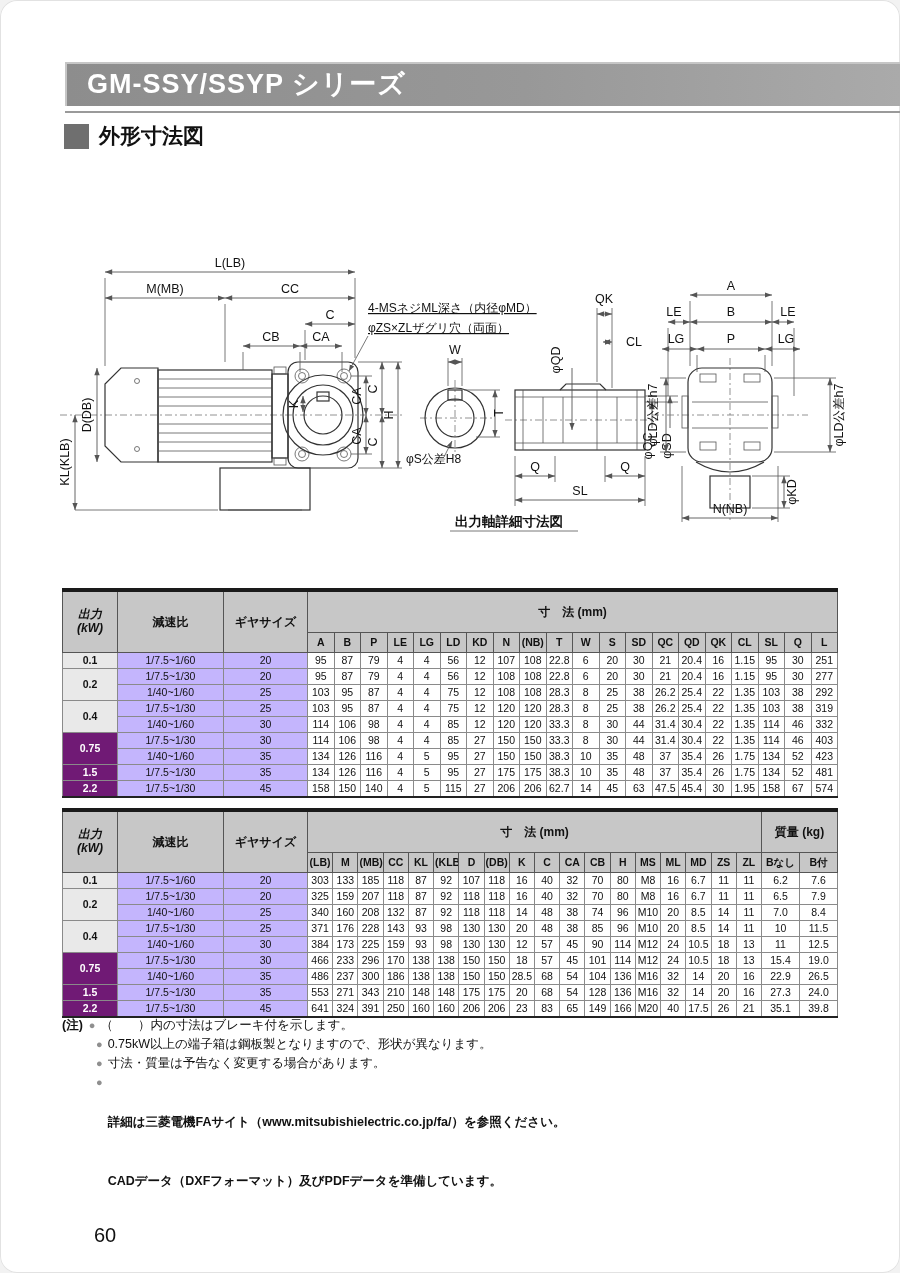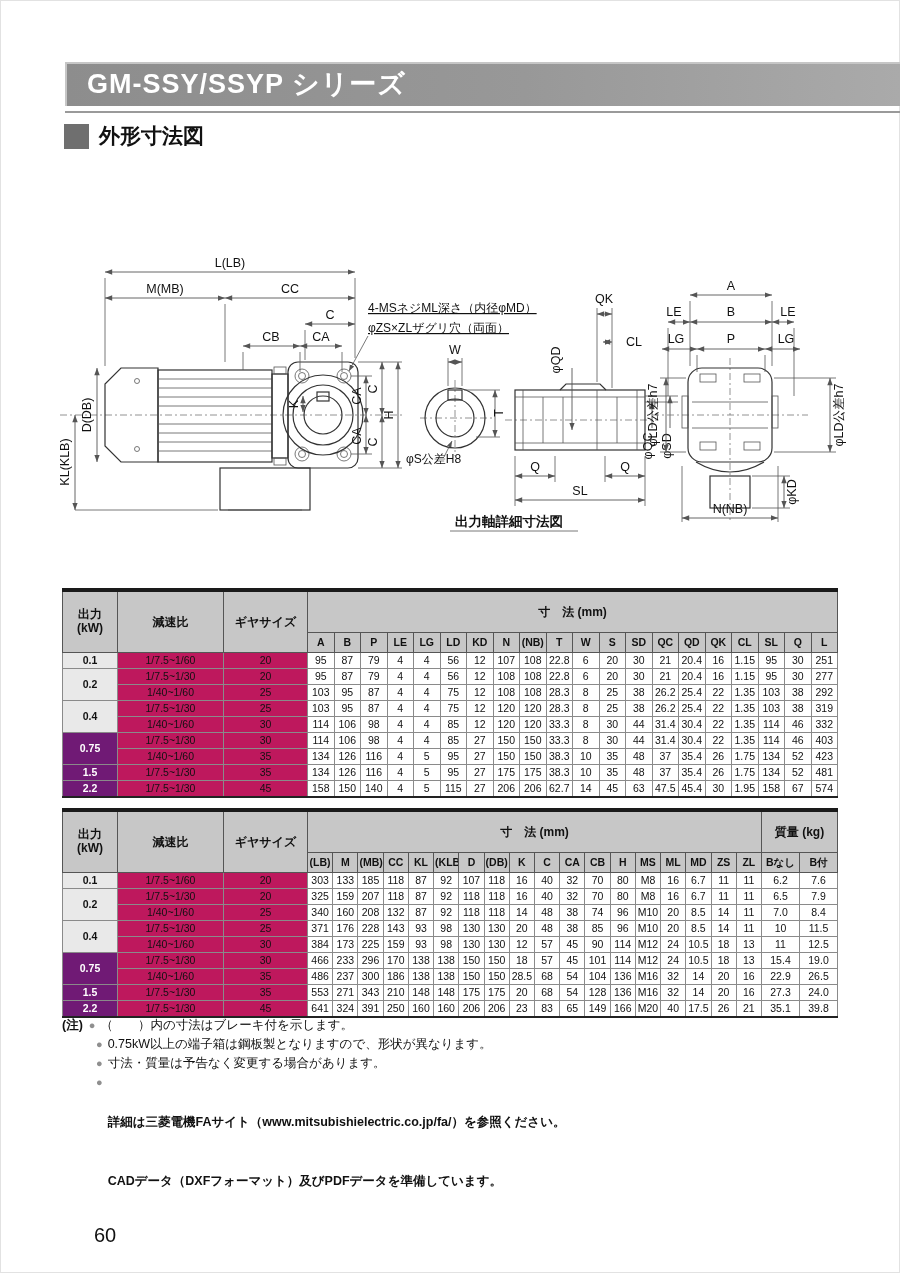--- a/index.html
+++ b/index.html
@@ -1,18 +1,18 @@
 <!DOCTYPE html>
 <html><head>
 <meta charset="utf-8">
 <style>
   html,body{margin:0;padding:0;background:#f2f2f2;}
   .page{position:relative;width:900px;height:1273px;background:#fff;overflow:hidden;
         font-family:"Liberation Sans","DejaVu Sans",sans-serif;color:#111;
-        box-shadow:inset 0 0 0 1px #e2e2e2;}
+        box-shadow:inset 0 0 0 1px #e2e2e2;border-radius:17px;}
   
   .banner{position:absolute;top:62px;left:65px;width:835px;height:44px;
           background:linear-gradient(90deg,#8d8d8d 0%,#989898 55%,#aaaaaa 100%);
           border-top:2px solid #c6c6c6;border-left:2px solid #c6c6c6;box-sizing:border-box;}
   .banner span{display:block;color:#fff;font-weight:bold;font-size:27px;letter-spacing:1px;
           line-height:40px;padding-left:20px;}
   .banner-rule{position:absolute;top:111px;left:65px;width:835px;height:2px;background:#9a9a9a;}
   
   .section{position:absolute;top:122px;left:64px;display:flex;align-items:center;}
   .section .sq{width:25px;height:25px;background:#6f6f6f;margin-right:10px;}
@@ -40,23 +40,23 @@
   table.spec th,table.spec td{border:1px solid #8a8a8a;padding:0 1px;text-align:center;
              font-size:10.5px;line-height:1;overflow:hidden;white-space:nowrap;}
   table.spec thead th{background:#c7c7c7;border-color:#555;font-weight:bold;}
   table.spec thead tr.top th{height:40px;font-size:12px;}
   table.spec thead tr.cols-row th{height:19px;font-size:10.5px;}
   table.spec thead{border-bottom:1.5px solid #222;}
   table.spec tbody tr{height:16px;}
   table.spec tbody tr.grp th,table.spec tbody tr.grp td{border-top:1.5px solid #444;}
   th.pw{background:#e9e9e9;font-weight:bold;font-size:12.5px;}
   th.pw.dk{background:#701a75;color:#fff;}
-  td.rt,td.gr{background:#be185d;}
+  td.rt,td.gr{background:#c4b5fd;}
   th.msep{border-left:1.5px solid #333 !important;}
-  .hdr2{display:block;line-height:1.15;}
+  .hdr2{display:block;line-height:1.15;font-style:italic;}
   
   .notes{position:absolute;top:1016px;left:62px;font-size:12.5px;line-height:19px;}
   .note-row{display:flex;align-items:flex-start;}
   .note-label{font-weight:bold;margin-right:6px;}
   .note-indent{width:34px;flex:none;}
   .bullet{color:#8f8f8f;font-size:11px;margin-right:5px;line-height:19px;}
   .bold{font-weight:bold;margin-top:40px;}
   .nb{visibility:hidden;}
   .page-number{position:absolute;top:1224px;left:94px;font-size:20px;}
 </style>

